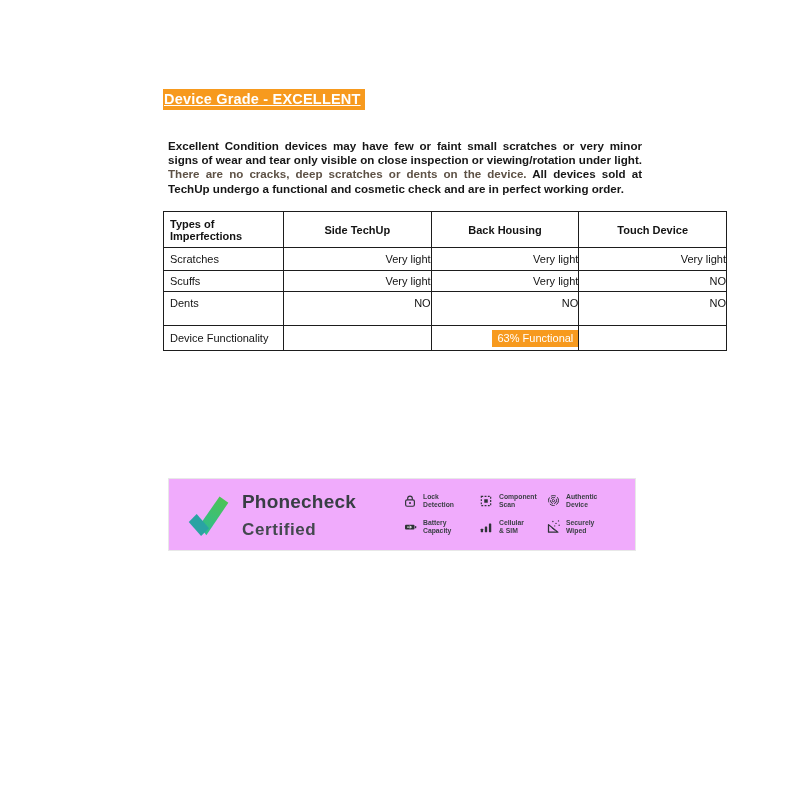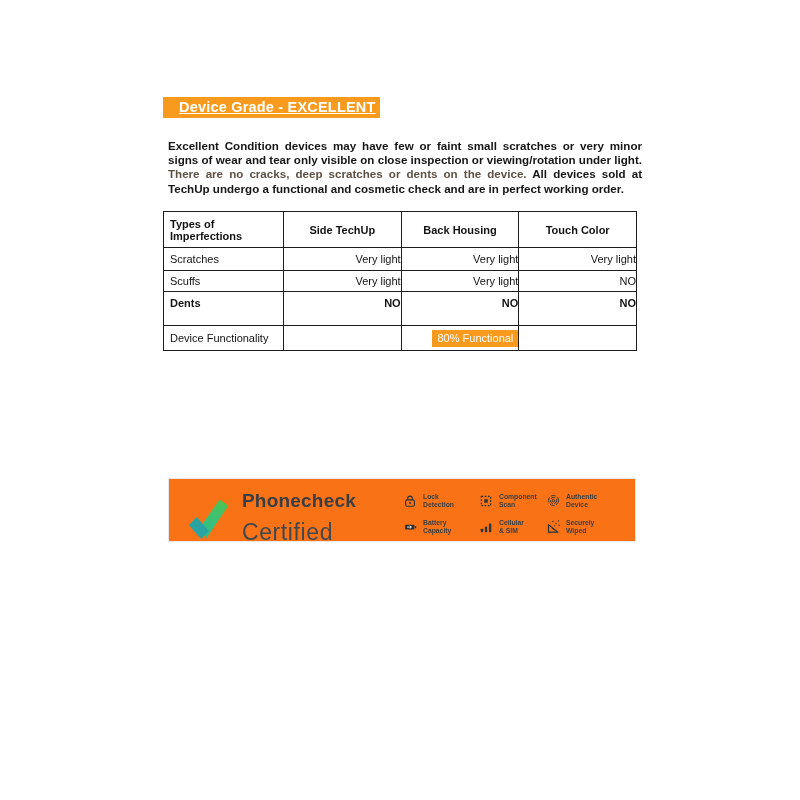--- a/index.html
+++ b/index.html
@@ -1,61 +1,61 @@
 <!DOCTYPE html>
 <html><head>
 <meta charset="utf-8">
 <style>
   * { margin:0; padding:0; box-sizing:border-box; }
   body { background:#ffffff; font-family:"Liberation Sans", sans-serif; }
   .page { position:relative; width:800px; height:800px; background:#ffffff; overflow:hidden; }
 
   
   .title {
-    position:absolute; left:163px; top:97px;
+    position:absolute; left:163px; top:89px;
     display:inline-block; background:#F79A1E; color:#ffffff;
     font-size:14.5px; font-weight:bold; letter-spacing:.2px;
-    padding:2px 4px 3px 16px; text-decoration:underline;
+    padding:2px 4px 3px 1px; text-decoration:underline;
   }
 
   
   .desc {
     position:absolute; left:168px; top:139px; width:474px;
     font-size:11.6px; font-weight:bold; line-height:14.2px;
     text-align:justify; color:#161616;
   }
   .desc .sentence-mid { color:#5d5145; }
 
   
   .grade-table {
-    position:absolute; left:163px; top:211px; width:474px;
+    position:absolute; left:163px; top:211px; width:564px;
     border-collapse:collapse; table-layout:fixed;
     font-size:11px; color:#131313;
   }
   .grade-table th, .grade-table td { border:1.5px solid #1d1d1d; vertical-align:middle; }
   .grade-table th { font-weight:bold; height:36px; text-align:center; }
   .grade-table th.c0, .grade-table td.c0 { text-align:left; padding-left:6px; width:120px; }
   .grade-table td { text-align:right; font-weight:normal; }
   .grade-table tr.r0 td { height:23px;margin-top:32px; }
   .grade-table tr.r1 td { height:21px; }
   .grade-table tr.r2 td { height:22px; }
-  .grade-table tr.r3 td { height:34px; vertical-align:top; padding-top:5px;font-weight:bold; }
+  .grade-table tr.r3 td { height:34px; vertical-align:top; padding-top:5px; }
   .grade-table tr.r4 td { height:25px; }
   .cell-highlight { background:#F79A1E; color:#ffffff; padding:2px 5px 3px; }
 
   
   .cert-box {
-    position:absolute; left:168px; top:478px; width:468px; height:64px;
-    background:#f97316; border:1px solid #e8e8e8;
+    position:absolute; left:168px; top:478px; width:468px; height:73px;
+    background:#f0abfc; border:1px solid #e8e8e8;
   }
   .logo { position:absolute; left:18px; top:11px; display:flex; align-items:center; }
   .logo-mark { width:44px; height:50px; }
   .logo-text { margin-left:11px; color:#383e44; }
   .logo-name { font-size:19px; font-weight:bold; letter-spacing:.2px; }
-  .logo-sub  { font-size:23px; font-weight:normal; color:#43484e; letter-spacing:.6px; margin-top:7px; }
+  .logo-sub  { font-size:17px; font-weight:bold; color:#43484e; letter-spacing:.6px; margin-top:7px; }
 
   .badges {
     position:absolute; left:233px; top:13px;
     display:grid; grid-template-columns:76px 67px 72px; row-gap:9px;
   }
   .badge { display:flex; align-items:center; gap:5px; }
   .badge-icon { width:16px; height:17px; flex:0 0 auto; display:flex; align-items:center; justify-content:center; }
   .badge-label {
     font-size:6.8px; font-weight:bold; line-height:8px;
     color:#3a3f44; white-space:pre-line;
@@ -69,21 +69,21 @@
   <div class="title">Device Grade - EXCELLENT</div>
 
   <p class="desc"><span>Excellent Condition devices may have few or faint small scratches or very minor signs of wear and tear only visible on close inspection or viewing/rotation under light. </span><span class="sentence-mid">There are no cracks, deep scratches or dents on the device. </span><span>All devices sold at TechUp undergo a functional and cosmetic check and are in perfect working order.</span></p>
 
   <table class="grade-table">
     <thead>
       <tr>
         <th class="c0">Types of Imperfections</th>
         <th>Side TechUp</th>
         <th>Back Housing</th>
-        <th>Touch Color</th>
+        <th>Touch Device</th>
       </tr>
     </thead>
     <tbody>
       <tr class="r0">
         <td class="c0">Scratches</td>
         <td>Very light</td>
         <td>Very light</td>
         <td>Very light</td>
       </tr>
       <tr class="r1">
@@ -94,21 +94,21 @@
       </tr>
       <tr class="r3">
         <td class="c0">Dents</td>
         <td>NO</td>
         <td>NO</td>
         <td>NO</td>
       </tr>
       <tr class="r4">
         <td class="c0">Device Functionality</td>
         <td></td>
-        <td><span class="cell-highlight">80% Functional</span></td>
+        <td><span class="cell-highlight">63% Functional</span></td>
         <td></td>
       </tr>
     </tbody>
   </table>
 
   <div class="cert-box">
 
     <div class="logo">
       <svg class="logo-mark" viewBox="0 0 50 52" xmlns="http://www.w3.org/2000/svg">
         <defs>

